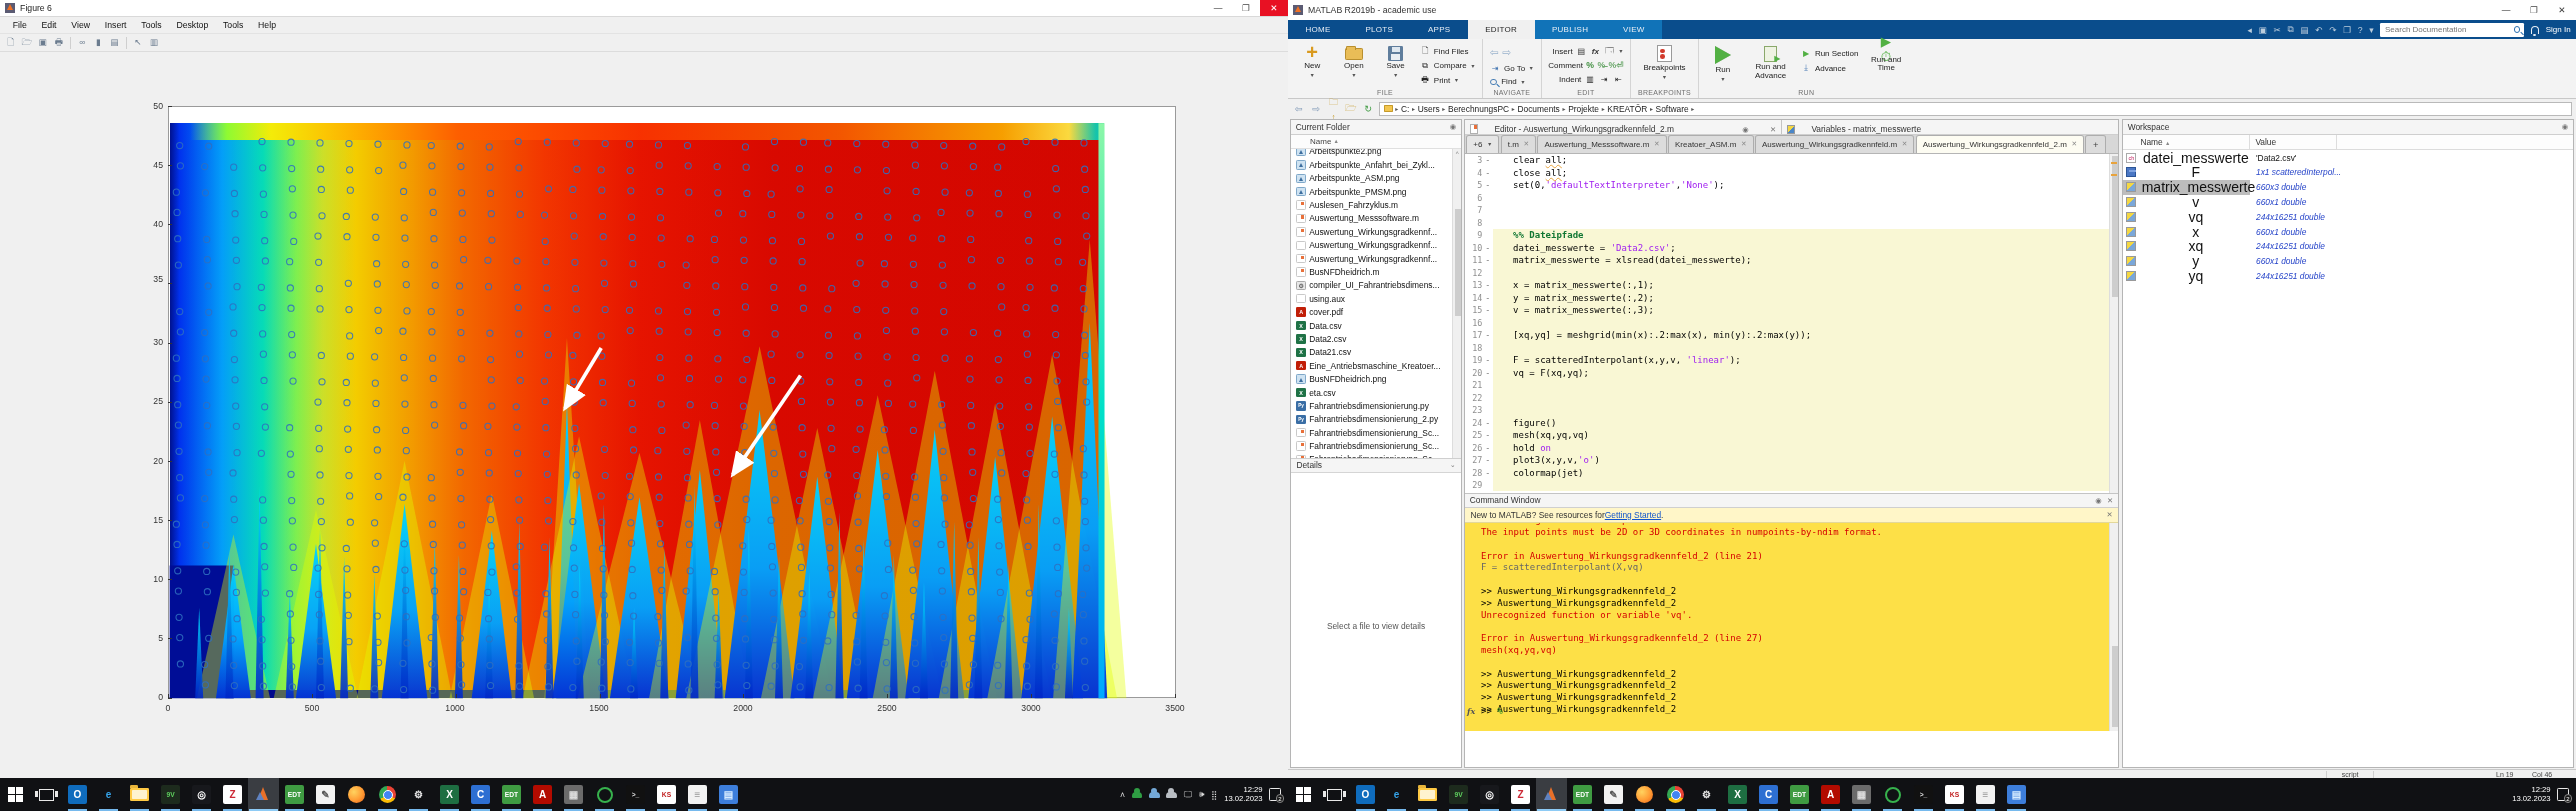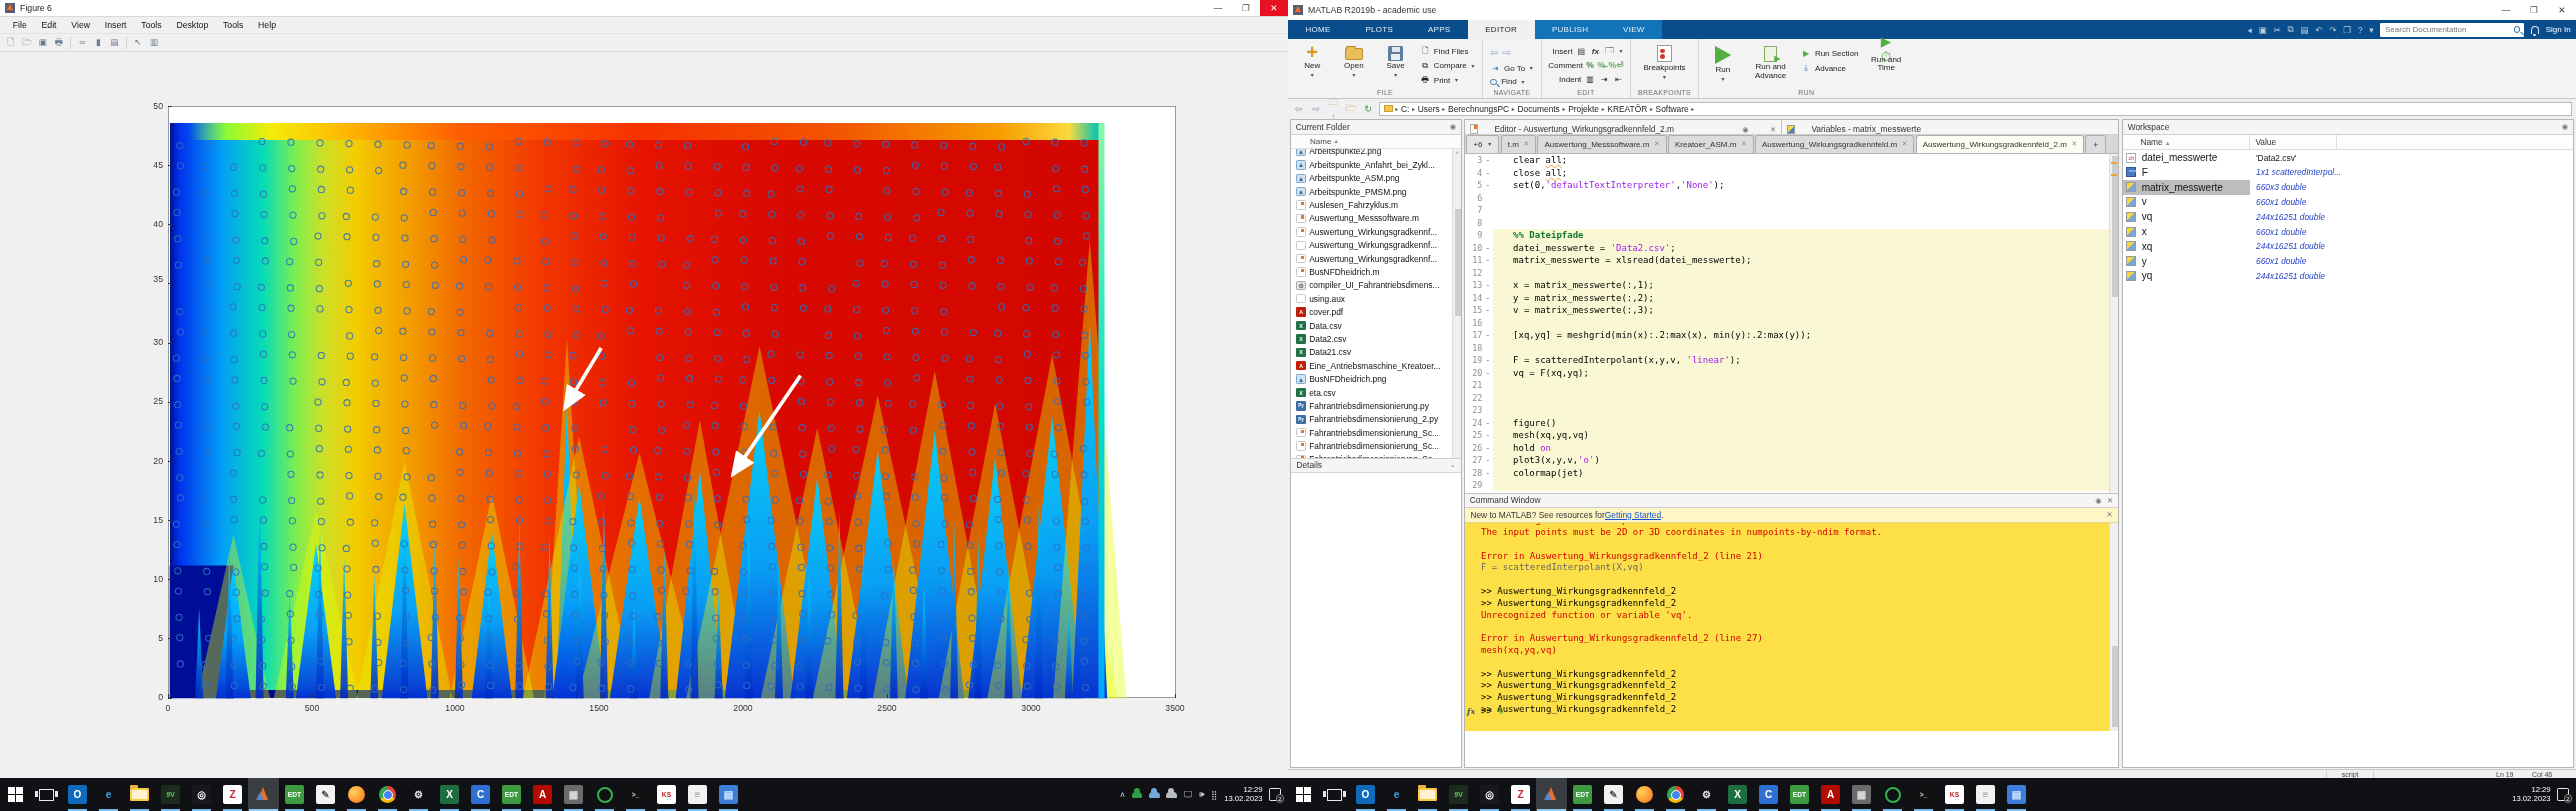--- a/index.html
+++ b/index.html
@@ -155,21 +155,21 @@
   #ws-panel { left:834px; width:452px; height:649px; }
   #ws-cols { height:15.4px; border-bottom:0.7px solid #dcdcdc; display:flex; font-size:8.4px; color:#333; background:#fdfdfd; }
   .ws-col-name { width:127px; border-right:0.7px solid #ddd; padding:2px 0 0 17.4px; }
   .ws-col-value { width:87px; border-right:0.7px solid #ddd; padding:2px 0 0 5.4px; }
   .ws-row { height:14.8px; display:flex; align-items:center; }
   .ws-ico { width:10px; height:10px; margin:0 4px 0 3.4px; flex:0 0 10px; }
   .ws-ico.mat { background:linear-gradient(135deg,#f4d742 50%,#7aa7d8 50%); border:0.7px solid #999; }
   .ws-ico.str { background:#fff; border:0.7px solid #aaa; display:flex; align-items:center; justify-content:center; font-size:5.4px; color:#c2185b; }
   .ws-ico.obj { background:#4a77c4; border:0.7px solid #2c5596; position:relative; }
   .ws-ico.obj:before { content:""; position:absolute; left:1.3px; top:1.3px; width:7.4px; height:2.7px; background:#7fa3e0; }
-  .ws-name { width:113px; font-size:10px; color:#111; padding-left:1.3px; }
+  .ws-name { width:113px; font-size:14px; color:#111; padding-left:1.3px;text-align:center; }
   .ws-row.sel .sel-bg { background:#bdbdbd; }
   .ws-val { font-size:8.4px; font-style:italic; color:#2644c9; padding-left:6px; }
   .ws-val.plain { font-style:normal; color:#111; }
 
   
   #statusbar { left:0; top:769px; width:1288px; height:9.4px; background:#f0f0f0; border-top:0.7px solid #c8c8c8; font-size:7px; color:#444; }
   #sb-script { position:absolute; left:1038px; top:0.7px; padding:0 14.8px; border-left:0.7px solid #cfcfcf; border-right:0.7px solid #cfcfcf; height:8px; line-height:8px; }
   #sb-ln { position:absolute; left:1208px; top:0.7px; } #sb-col { position:absolute; left:1244px; top:0.7px; }
 
   
@@ -1425,20 +1425,23 @@
           </div>
       <div id="cf-scroll">
             <div style="text-align:center;color:#888;font-size:6px;line-height:9.4px">˄</div>
             <div id="cf-thumb"></div>
           </div>
         </div>
       <div id="cf-details-hd">
           <span>Details</span>
           <span style="color:#777;font-size:6.7px">⌄</span>
         </div>
+      <div id="cf-details-body">
+          <span>Select a file to view details</span>
+        </div>
     </div>
 
     <div id="ed-panel" class="panel">
       <div id="ed-header">
         <div class="ed-hd-seg grp1">
           <span class="mfile-ico"></span>
           <span>Editor - Auswertung_Wirkungsgradkennfeld_2.m</span>
           <span class="ph-btn" style="margin-left:auto">◉</span>
           <span class="ph-btn">✕</span>
         </div>

